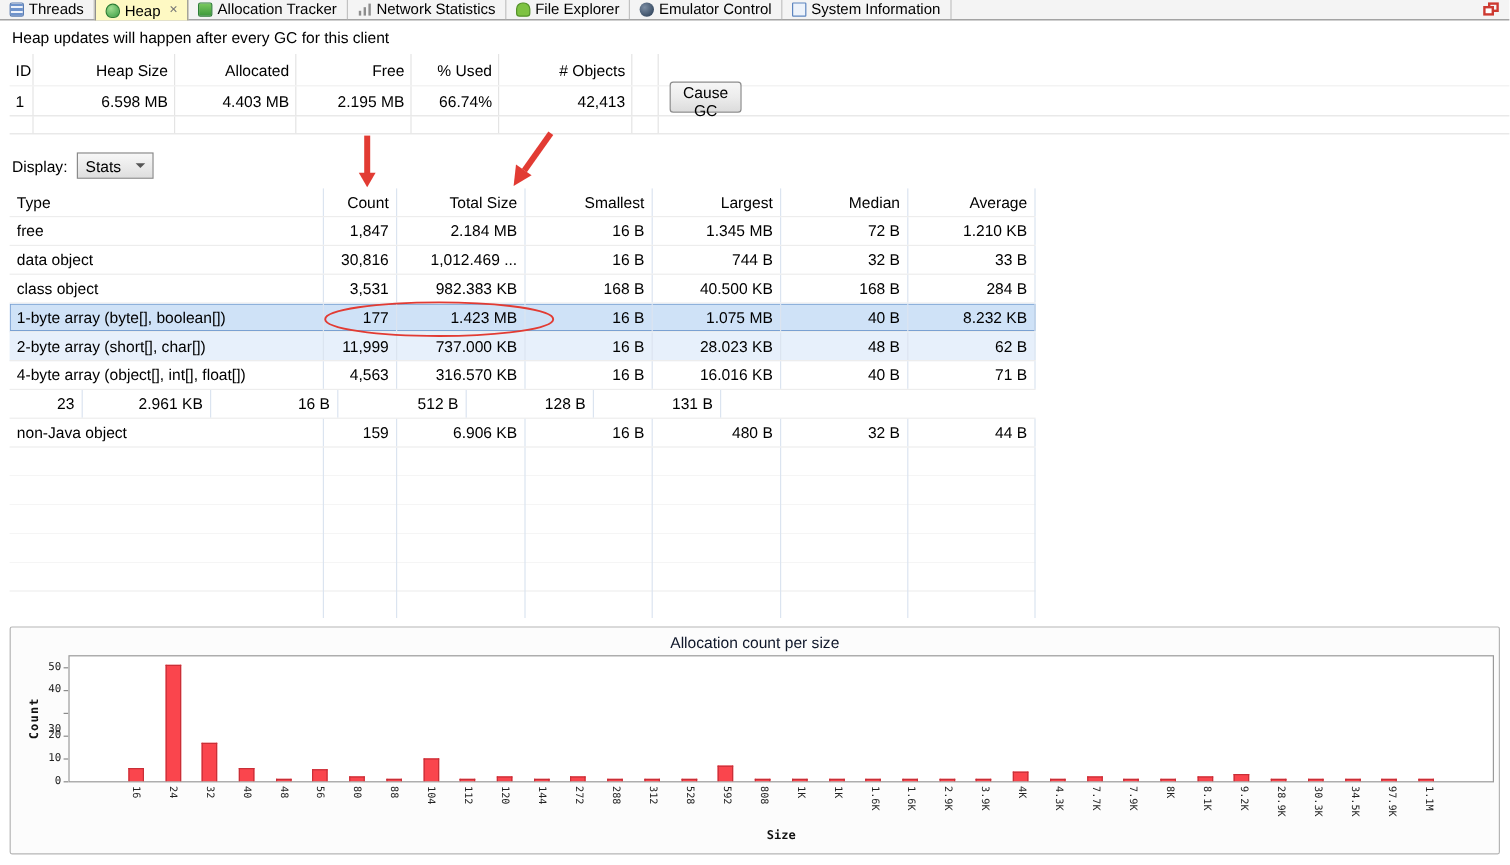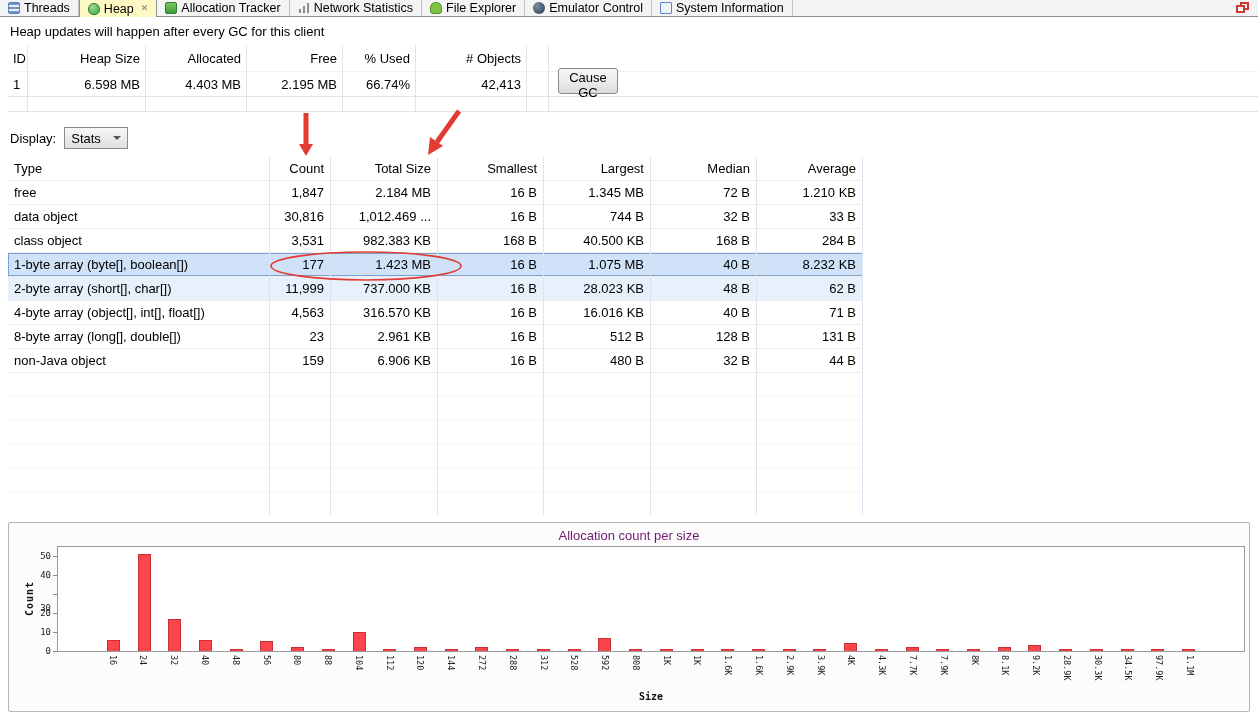--- a/index.html
+++ b/index.html
@@ -59,21 +59,21 @@
   .stats-table{margin:6px 0 0 8px;width:855px}
   .trow{display:flex;height:24px;border-bottom:1px solid #ededed;box-sizing:border-box}
   .tcell{box-sizing:border-box;border-right:1px solid var(--grid-line,#dbe4f0);padding:0 6px;display:flex;align-items:center;height:100%;overflow:hidden;white-space:nowrap}
   .c0{width:262px}.c1{width:61px}.c2{width:107px}.c3{width:106px}.c4{width:107px}.c5{width:106px}.c6{width:106px}
   .trow.selected{background:var(--selected-row-bg,#cfe2f7);box-shadow:inset 0 0 0 1px var(--selected-row-border,#7aa1d2)}
   .trow.highlighted{background:var(--highlight-row-bg,#e7f0fb)}
   .empty-grid{display:flex;height:142px;background:repeating-linear-gradient(180deg,transparent 0 23px,#f5f5f5 23px 24px)}
 
   
   .chart-panel{margin:7px 8px 0;height:190px;border:1px solid #b5b5b5;border-radius:2px;background:#fcfcfc;position:relative;box-sizing:border-box}
-  .chart-title{text-align:center;margin-top:5px;font-size:13px;color:#701a75}
+  .chart-title{text-align:center;margin-top:5px;font-size:13px;color:#0f172a}
   .plot-area{position:absolute;left:48px;top:23px;width:1188px;height:106px;border:1px solid #9a9a9a;background:#fff;
     box-sizing:border-box;display:flex;align-items:flex-end;padding:0 40px}
   .bar-slot{flex:1;display:flex;justify-content:center;align-items:flex-end;height:100%}
   .bar{width:13px;background:var(--bar-fill,#fa454d);border:1px solid var(--bar-border,#c92f37);border-bottom:none;box-sizing:border-box}
   .ylabel{position:absolute;left:0;width:42px;text-align:right;font:9px "DejaVu Sans Mono",monospace;color:#222}
   .ytick{position:absolute;left:44px;width:4px;height:1px;background:#8a8a8a}
   .x-labels{position:absolute;left:48px;top:130px;width:1188px;display:flex;padding:0 40px;box-sizing:border-box}
   .xlabel-slot{flex:1;display:flex;justify-content:center}
   .xlabel{writing-mode:vertical-rl;font:8.5px "DejaVu Sans Mono",monospace;color:#222;line-height:1;margin-top:2px}
   .y-axis-title{position:absolute;left:12px;top:23px;height:106px;width:16px;display:flex;align-items:center;justify-content:center}
@@ -221,21 +221,20 @@
       <div class="trow">
         <div class="tcell c0">4-byte array (object[], int[], float[])</div>
         <div class="tcell c1 num">4,563</div>
         <div class="tcell c2 num">316.570 KB</div>
         <div class="tcell c3 num">16 B</div>
         <div class="tcell c4 num">16.016 KB</div>
         <div class="tcell c5 num">40 B</div>
         <div class="tcell c6 num">71 B</div>
       </div>
       <div class="trow">
-        <div class="tcell c0">8-byte array (long[], double[])</div>
         <div class="tcell c1 num">23</div>
         <div class="tcell c2 num">2.961 KB</div>
         <div class="tcell c3 num">16 B</div>
         <div class="tcell c4 num">512 B</div>
         <div class="tcell c5 num">128 B</div>
         <div class="tcell c6 num">131 B</div>
       </div>
       <div class="trow">
         <div class="tcell c0">non-Java object</div>
         <div class="tcell c1 num">159</div>

